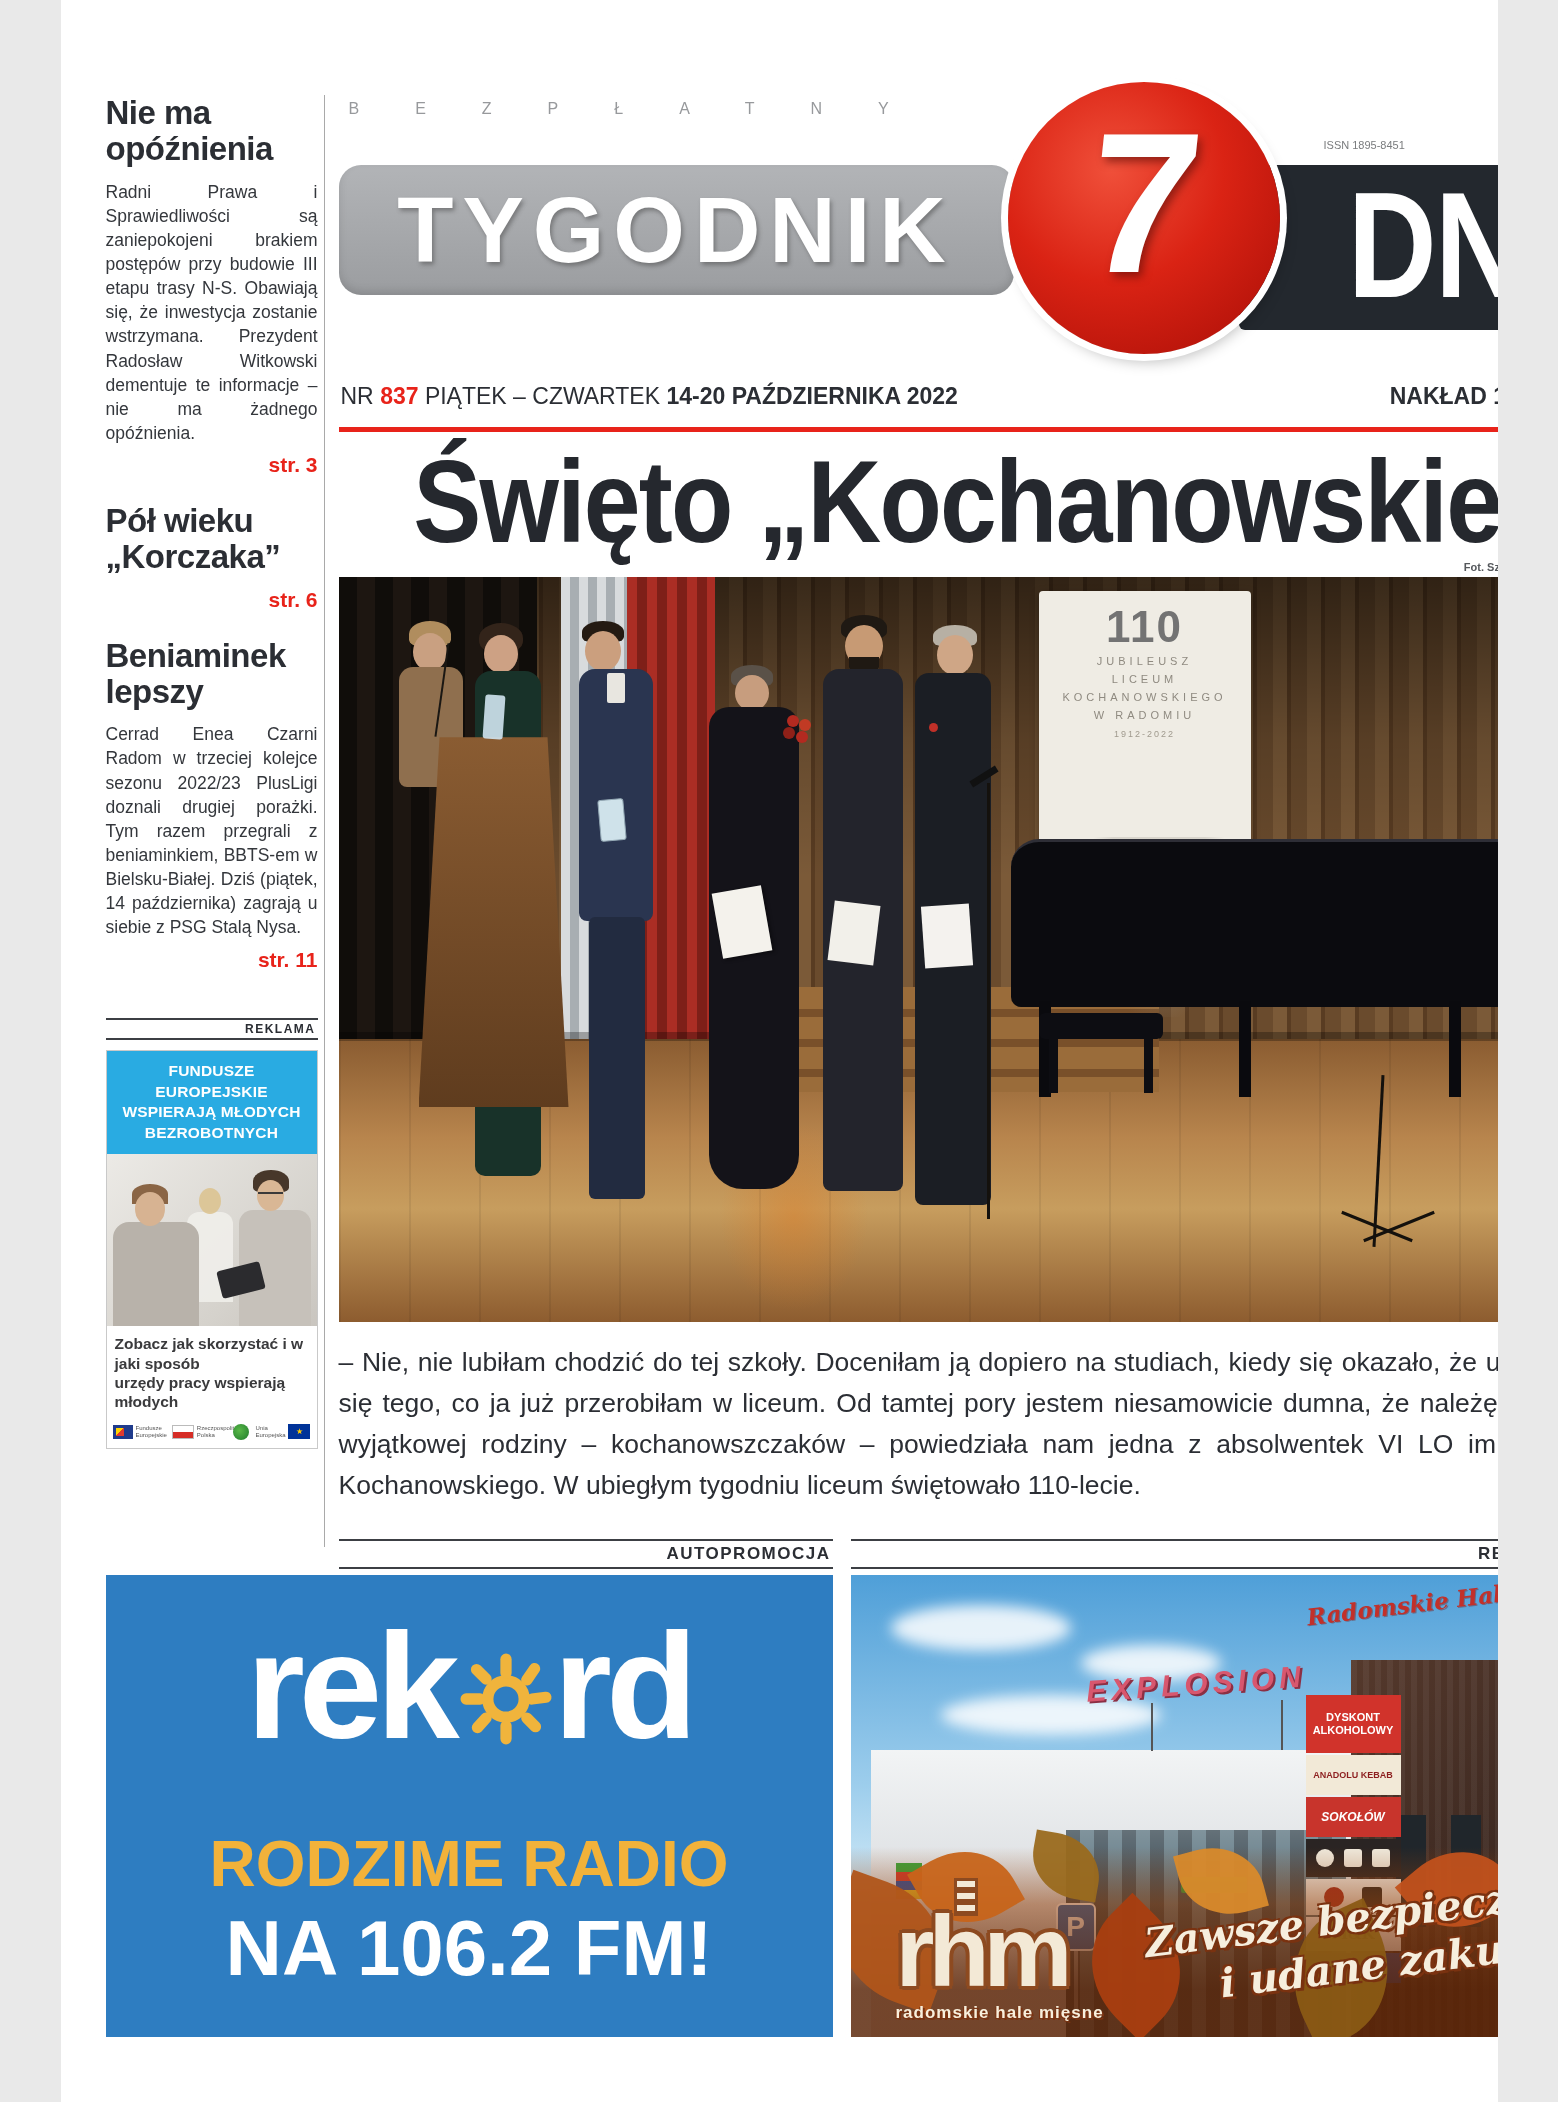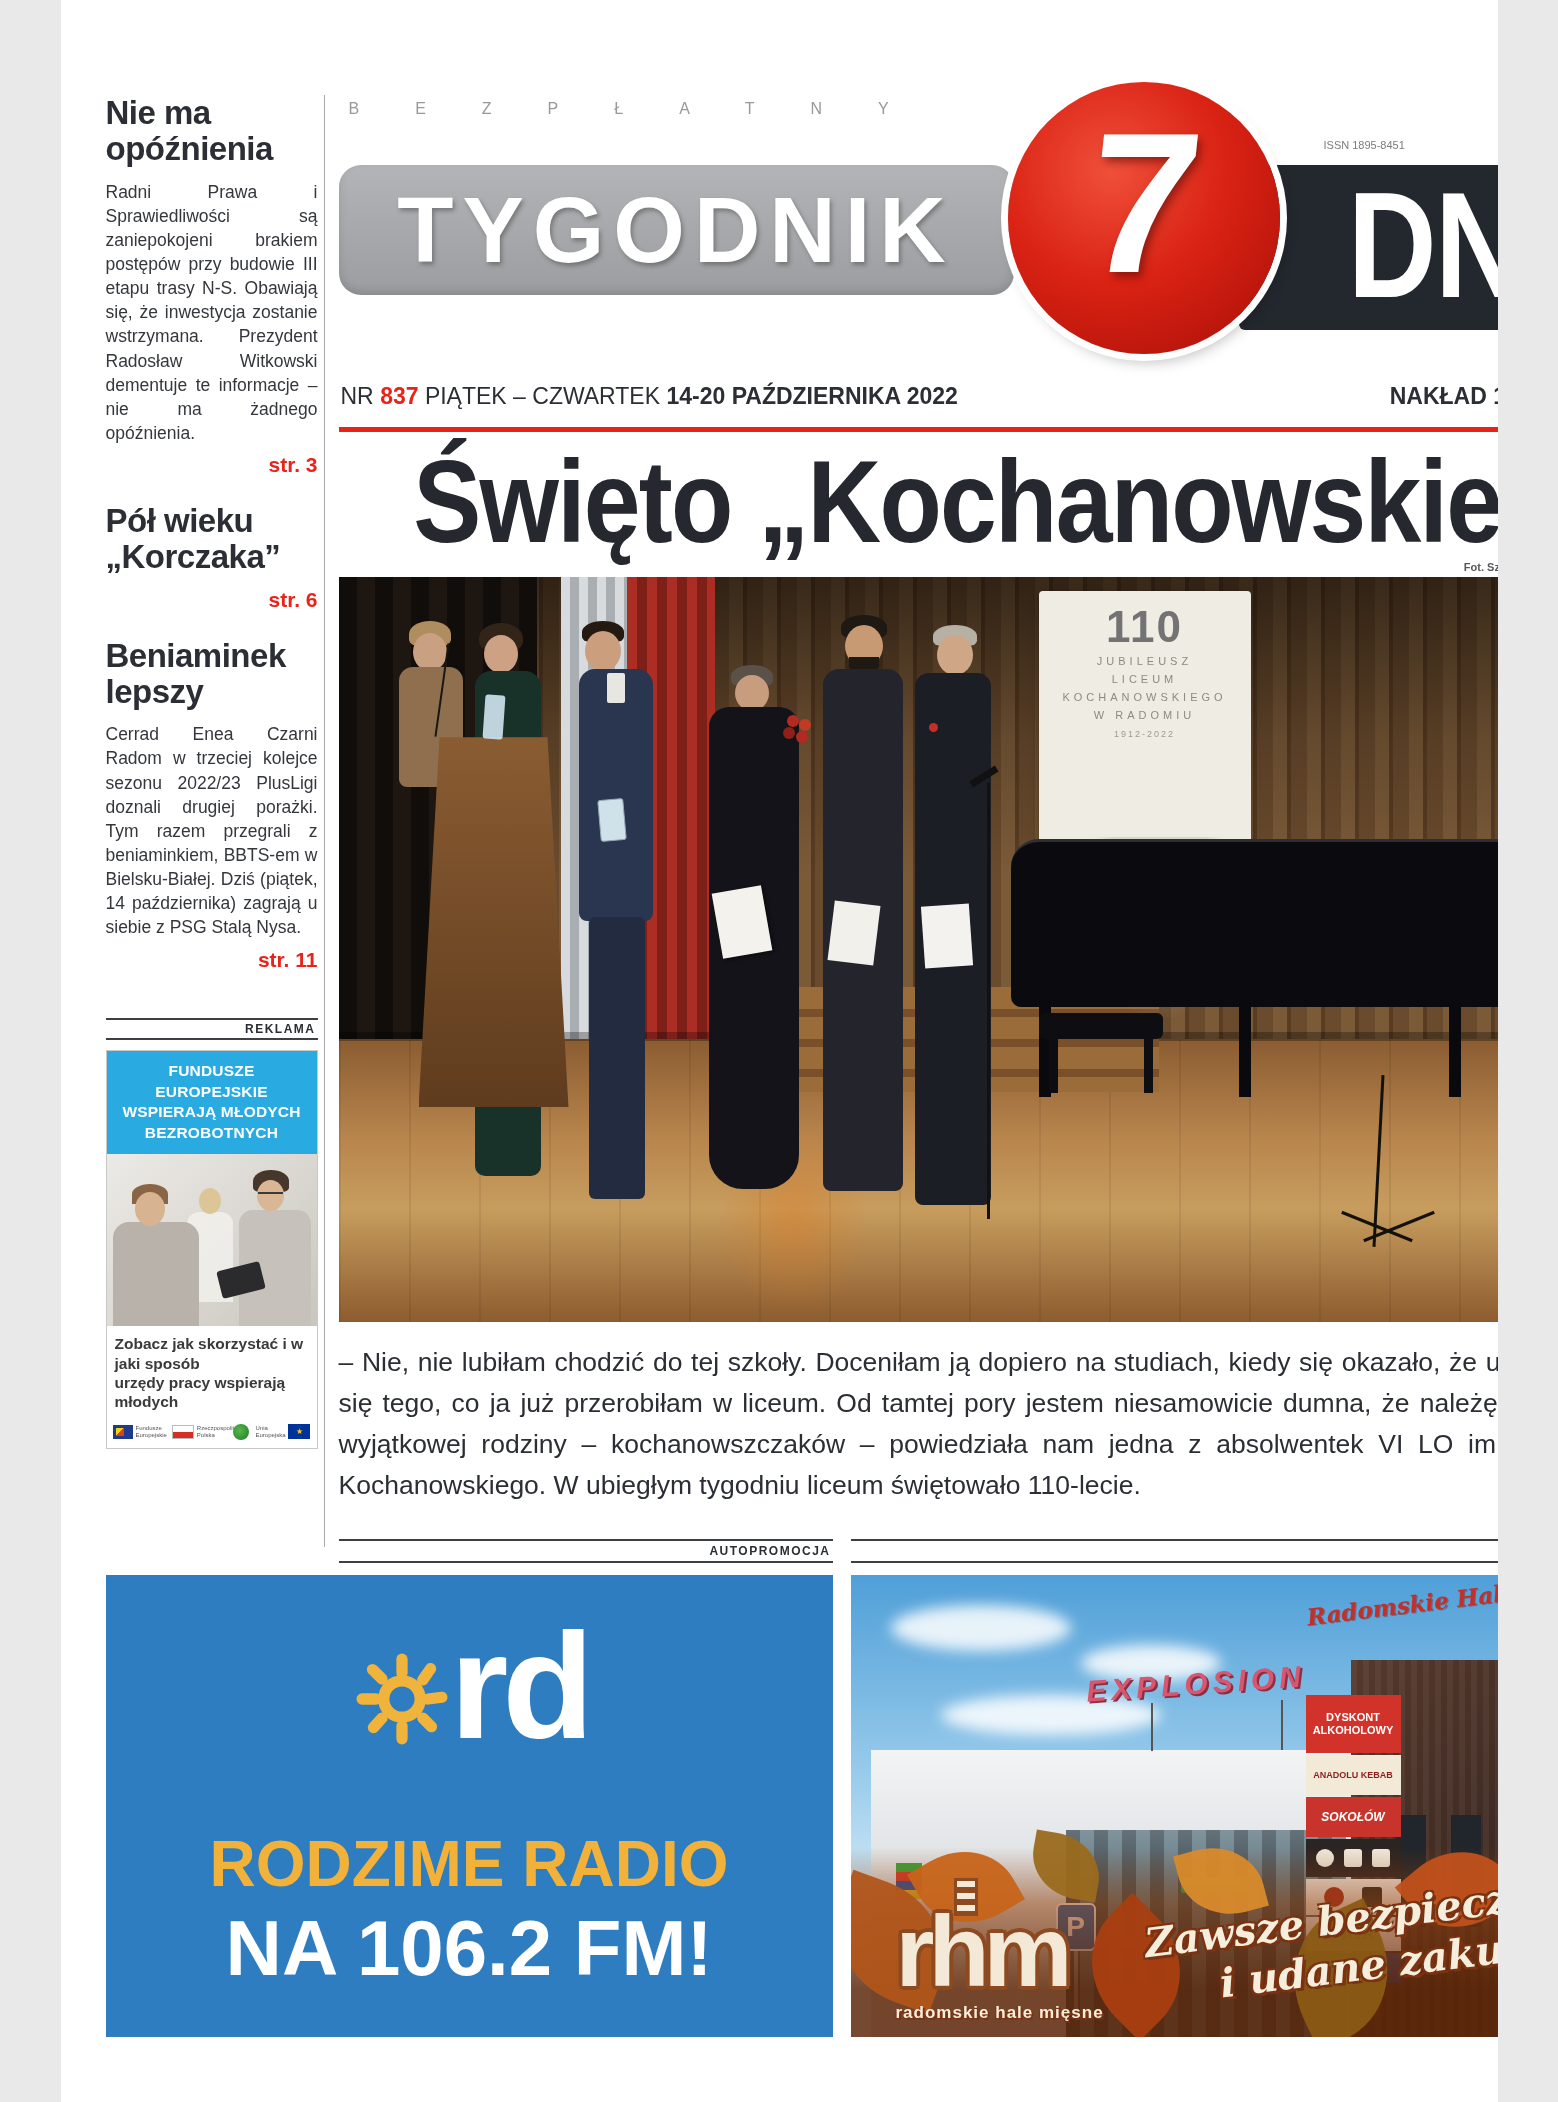--- a/index.html
+++ b/index.html
@@ -133,21 +133,21 @@
   .pileg{position:absolute;width:12px;height:96px;background:#0a0a0e;z-index:4;top:424px;}
   .bench{position:absolute;left:700px;top:436px;width:124px;height:26px;background:#0d0d12;border-radius:6px;z-index:4;}
   .benchleg{position:absolute;width:9px;height:56px;background:#0d0d12;top:460px;z-index:4;}
   .tripod{position:absolute;left:1038px;top:498px;width:3px;height:172px;background:#14110d;transform:rotate(3deg);z-index:5;}
   .tripodleg{position:absolute;top:648px;width:76px;height:3px;background:#14110d;z-index:5;}
 
   .caption{margin:20px 0 0 0;font-size:26.5px;line-height:1.54;color:#2b2e34;text-align:justify;}
   .ref7{margin-top:4px;text-align:right;font-weight:800;font-size:20px;color:#e8231a;text-decoration:underline;}
   .labels-row{margin-top:6px;display:flex;gap:18px;}
   .adlabel{border-top:2px solid #3c3f44;border-bottom:2px solid #3c3f44;padding:3px 2px;text-align:right;
-           font-size:12px;font-weight:700;letter-spacing:1.5px;color:#2b2e34;}
+           font-size:17px;font-weight:700;letter-spacing:1.5px;color:#2b2e34;}
   .adlabel.lft{width:494px;}
   .adlabel.rgt{width:725px;}
 
   
   #ads{position:absolute;left:45px;top:1575px;width:1470px;height:462px;display:flex;gap:18px;}
   .radio-ad{width:727px;height:462px;background:#2e7dc1;position:relative;overflow:hidden;}
   .brand-row{position:absolute;left:0;right:0;top:36px;display:flex;justify-content:center;align-items:center;}
   .brand-row span{font-size:150px;font-weight:800;color:#fff;letter-spacing:-6px;line-height:1;}
   .sun{width:104px;height:104px;margin:26px -4px 0 0;}
   .radio-l1{position:absolute;left:0;right:0;top:252px;text-align:center;font-size:64px;font-weight:800;color:#f2b23a;letter-spacing:0;}
@@ -374,20 +374,21 @@
     <div class="labels-row" data-name="ad-labels-row">
       <div class="adlabel lft" data-name="autopromocja-label">AUTOPROMOCJA</div>
       <div class="adlabel rgt" data-name="reklama-label">REKLAMA</div>
     </div>
   </div>
 
   <div id="ads" data-name="bottom-ads-row">
 
     <div class="radio-ad" data-name="radio-rekord-ad">
       <div class="brand-row" data-name="rekord-logo">
+        <span data-name="rekord-logo-left">rek</span>
         <svg class="sun" viewBox="0 0 120 120" data-name="sun-icon">
           <g stroke="#f0b43c" stroke-width="13" stroke-linecap="round" fill="none">
             <circle cx="60" cy="60" r="21"></circle>
             <line x1="60" y1="14" x2="60" y2="30"></line>
             <line x1="93" y1="25" x2="84" y2="38"></line>
             <line x1="106" y1="58" x2="90" y2="60"></line>
             <line x1="94" y1="92" x2="84" y2="82"></line>
             <line x1="60" y1="106" x2="60" y2="91"></line>
             <line x1="27" y1="93" x2="37" y2="82"></line>
             <line x1="14" y1="60" x2="30" y2="60"></line>

